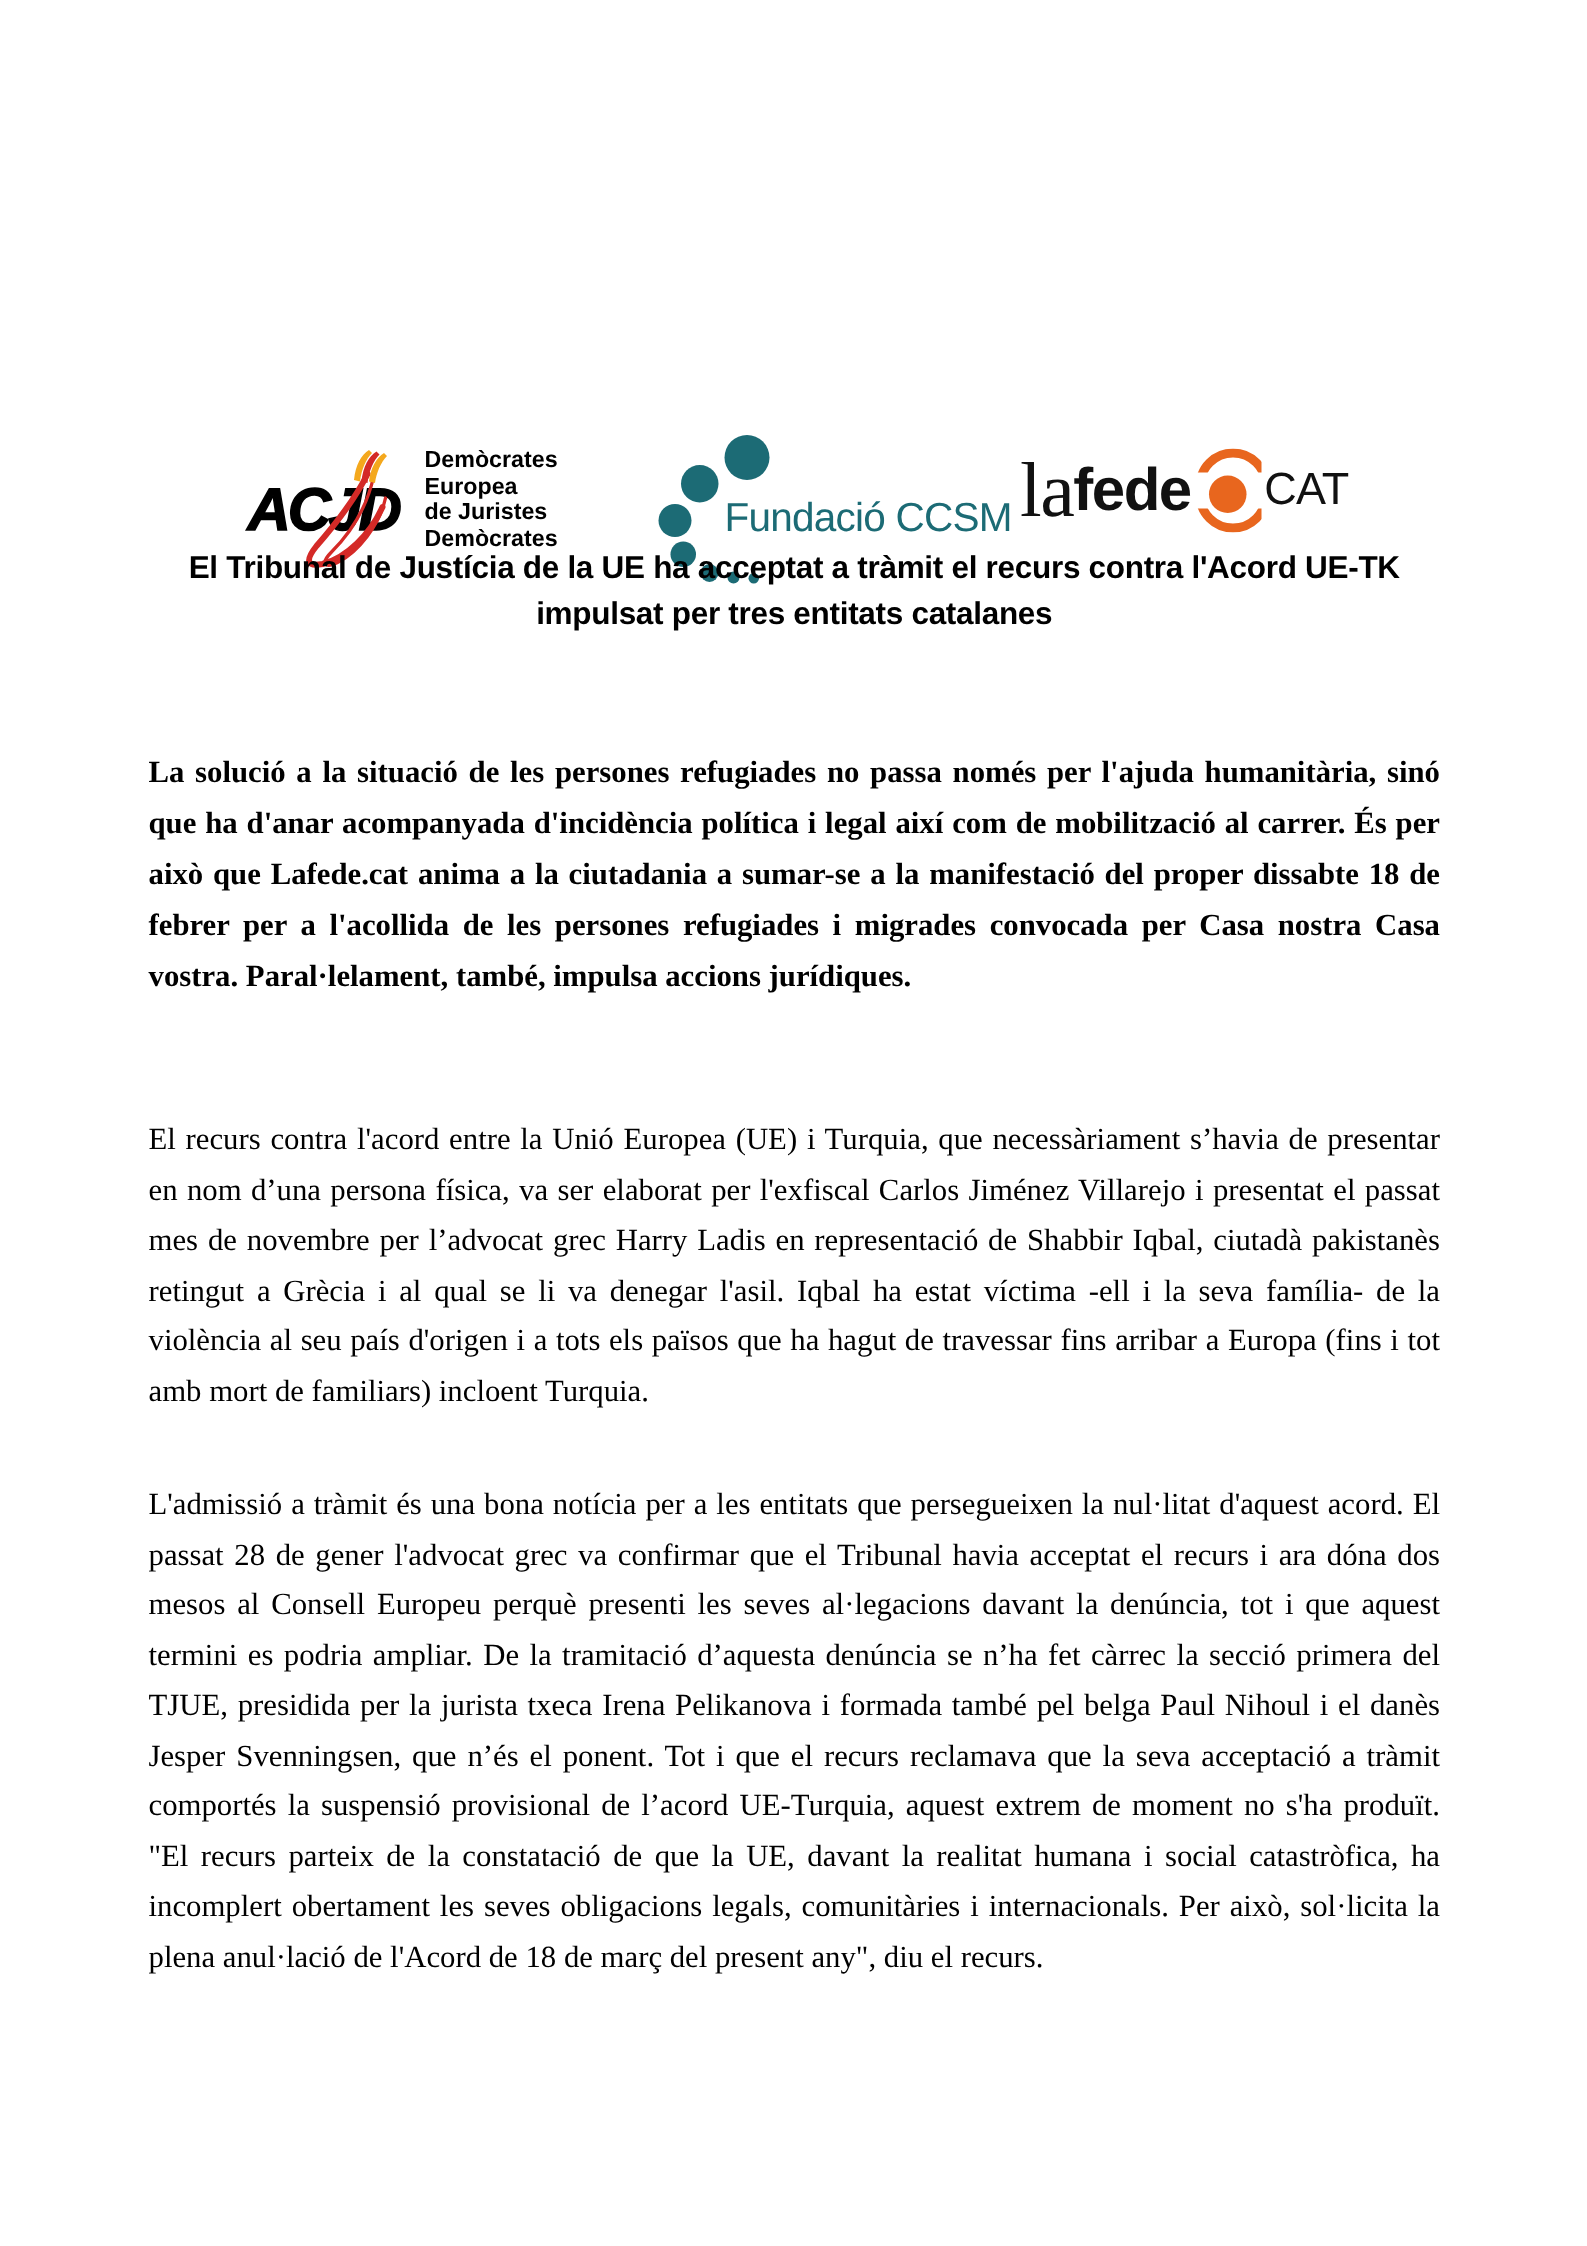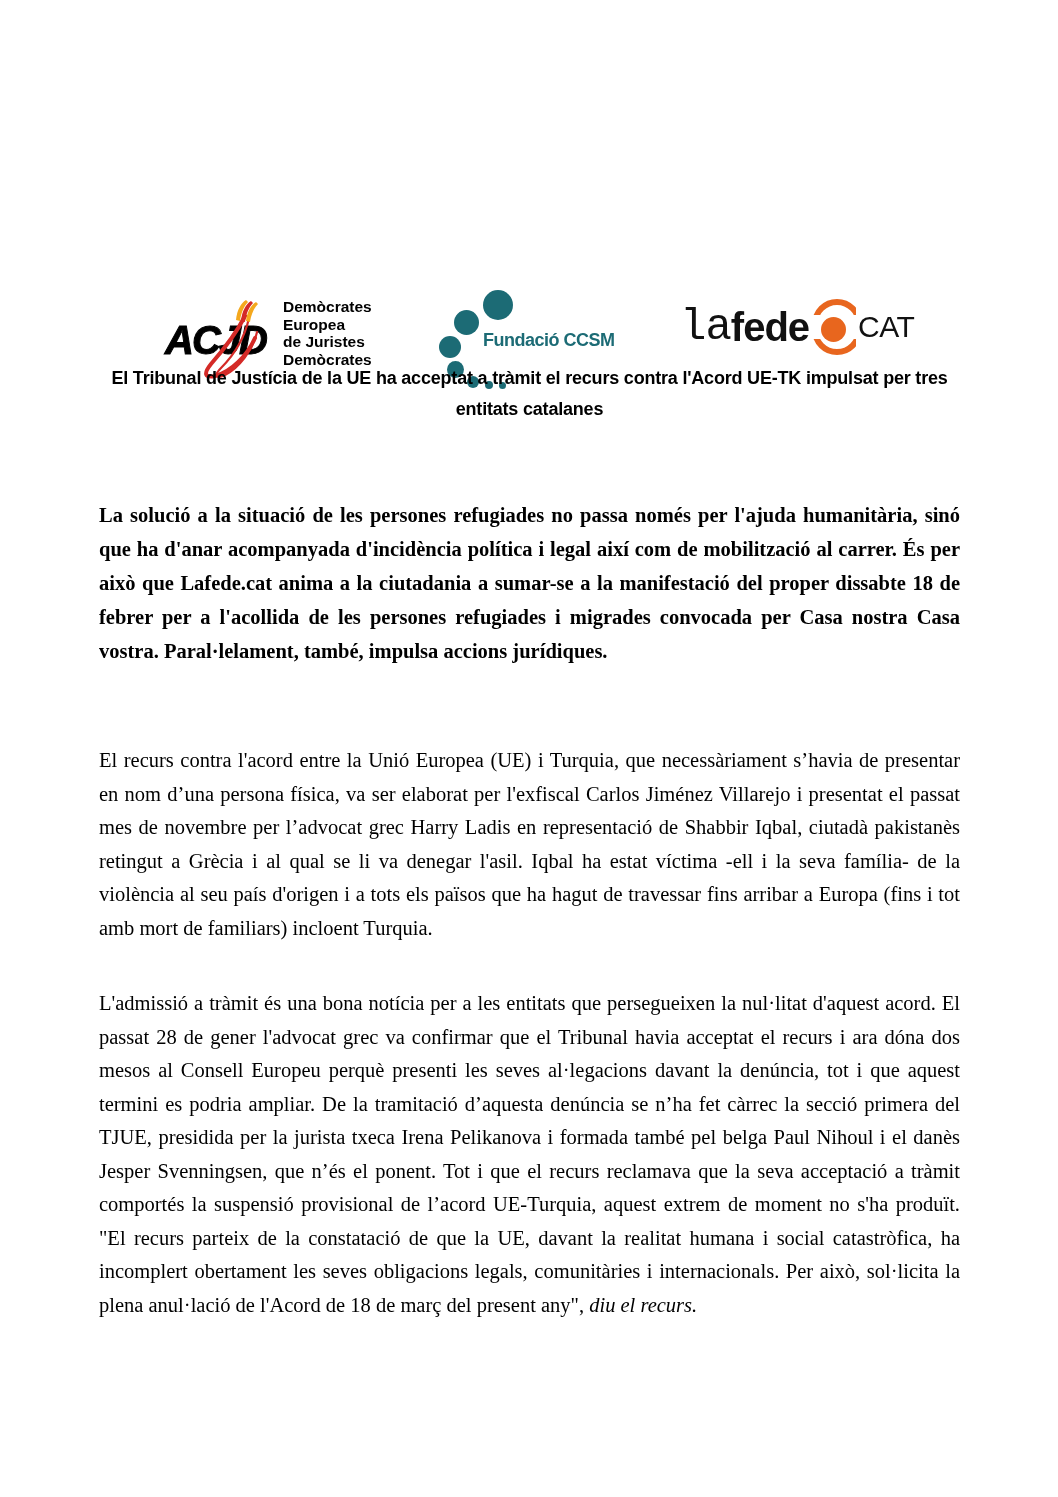--- a/index.html
+++ b/index.html
@@ -91,22 +91,22 @@
   .ccsm-dot {
     position: absolute;
     border-radius: 50%;
     background: #1c6b75;
   }
   .ccsm-word {
     position: absolute;
     left: 46px;
     top: 40px;
     font-family: "Liberation Sans", "DejaVu Sans", sans-serif;
-    font-weight: bold;
-    font-size: 18px;
+    font-weight: normal;
+    font-size: 27px;
     color: #1c6b75;
     letter-spacing: -0.5px;
     white-space: nowrap;
   }
 
   
   .lafede-logo {
     position: absolute;
     left: 680px;
     top: 158px;
@@ -115,23 +115,23 @@
   }
   .lafede-row {
     position: absolute;
     left: 0;
     top: 0;
     display: flex;
     align-items: center;
     height: 62px;
   }
   .lafede-la {
-    font-family: Liberation Mono, monospace;
+    font-family: Liberation Serif, serif;
     font-weight: normal;
-    font-size: 44px;
+    font-size: 52px;
     color: #111111;
     letter-spacing: -1px;
   }
   .lafede-fede {
     font-family: "Liberation Sans", "DejaVu Sans", sans-serif;
     font-weight: bold;
     font-size: 40px;
     color: #111111;
     letter-spacing: -1px;
   }
@@ -182,21 +182,21 @@
 
   
   .doc-title {
     position: absolute;
     left: 99px;
     top: 363px;
     width: 861px;
     text-align: center;
     font-family: "Liberation Sans", "DejaVu Sans", sans-serif;
     font-weight: bold;
-    font-size: 18px;
+    font-size: 21px;
     line-height: 31px;
     color: #000000;
     letter-spacing: -0.2px;
   }
 
   .content {
     position: absolute;
     left: 99px;
     top: 498px;
     width: 861px;
@@ -215,21 +215,20 @@
     margin-bottom: 76px;
     line-height: 34px;
   }
   p.body-para {
     margin-bottom: 42px;
   }
   p.last {
     margin-bottom: 0;
   }
   .ital {
-    font-style: italic;
   }
 </style>
 </head>
 <body>
 
 <div class="page">
 
   <div class="logo-band">
 
     <div class="acjd-logo">

